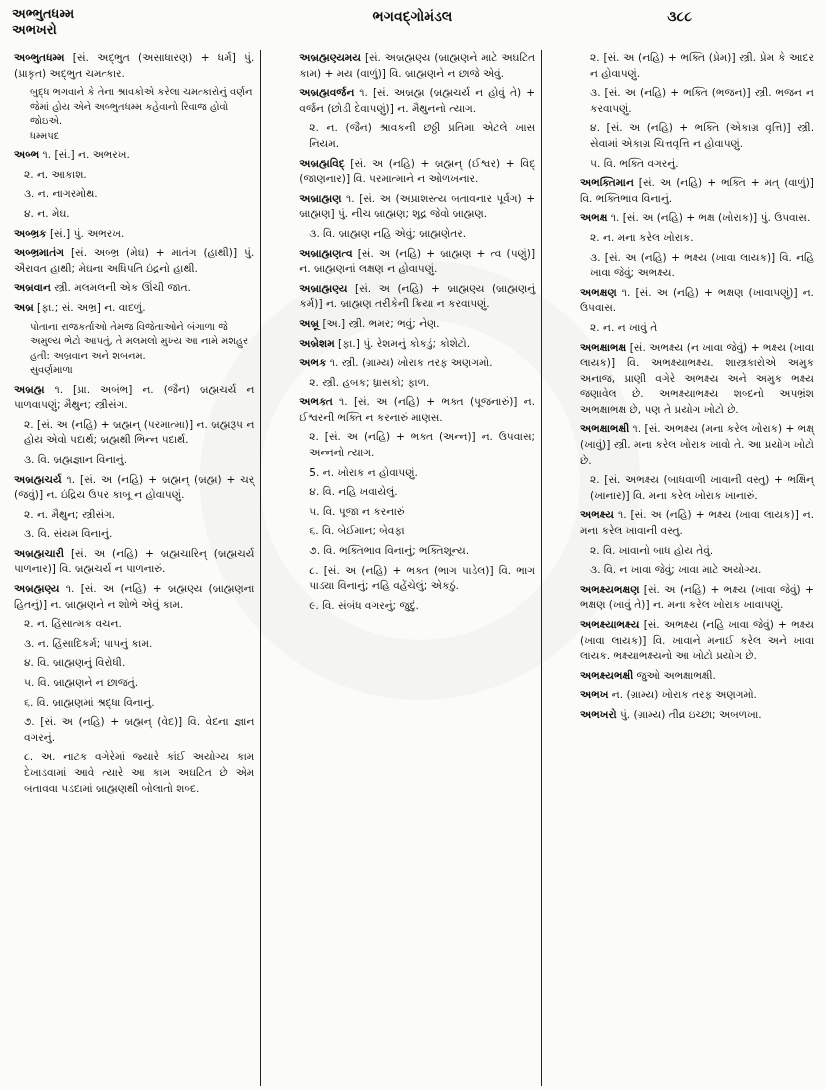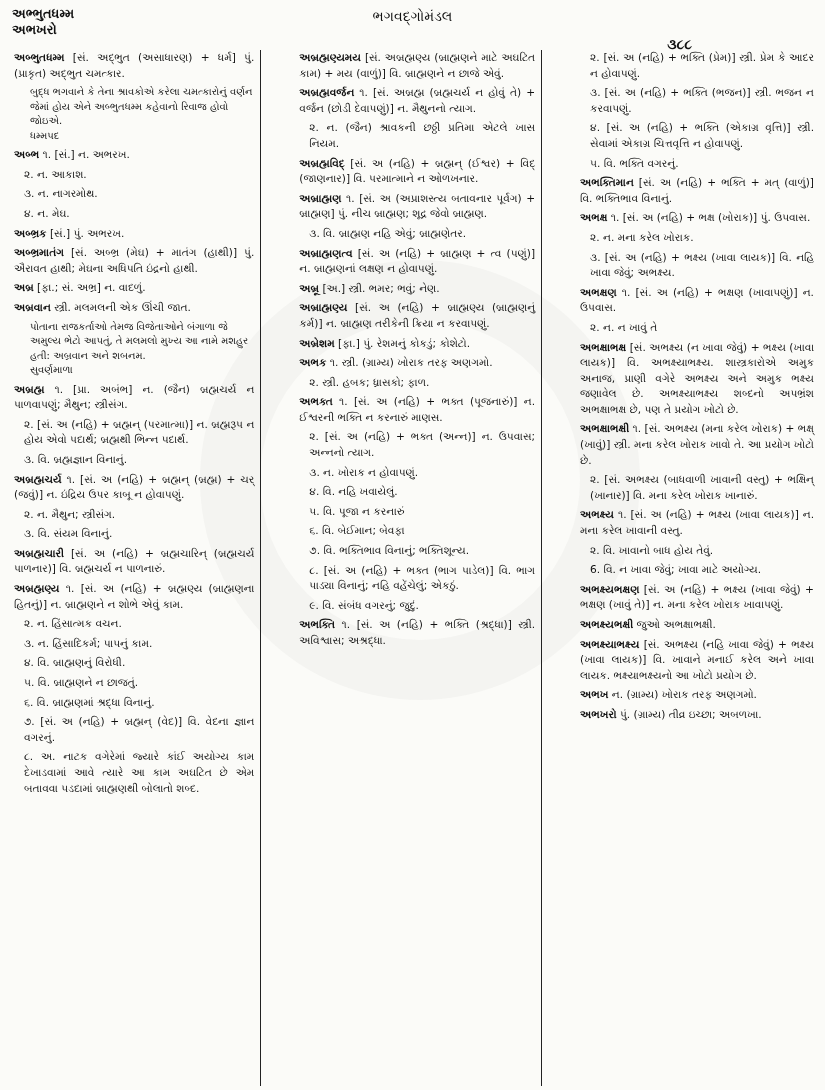--- a/index.html
+++ b/index.html
@@ -11,22 +11,22 @@
   }
   .watermark {
     position: absolute; left: 200px; top: 260px; width: 440px; height: 440px;
     border-radius: 50%; border: 60px solid rgba(200,200,200,0.12);
     box-sizing: border-box; pointer-events: none;
   }
   .header {
     position: absolute; left: 0; top: 0; width: 710px; height: 46px;
   }
   .hdr-left { position: absolute; left: 12px; top: 6px; font-size: 13px; font-weight: bold; line-height: 16px; }
-  .hdr-center { position: absolute; left: 0; width: 825px; top: 8px; text-align: center; font-size: 14px; font-weight: normal; }
-  .hdr-right { position: absolute; right: 18px; top: 8px; font-size: 14px; font-weight: bold; margin-top: 28px; }
+  .hdr-center { position: absolute; left: 0; width: 825px; top: 8px; text-align: center; font-size: 14px; font-weight: bold; }
+  .hdr-right { position: absolute; right: 18px; top: 8px; font-size: 14px; font-weight: bold; }
   .cols {
     position: absolute; top: 50px; left: 8px; width: 812px; height: 1036px;
     display: flex;
     gap: 32px;
   }
   .col {
     box-sizing: border-box; padding: 0 6px; overflow: hidden;
     font-size: 10.6px; line-height: 15.6px;
   }
   .col1 { width: 275px; border-right: 1.5px solid #222; }
@@ -55,22 +55,22 @@
 <div class="cols">
   <div class="col col1" id="col0">
       <div class="entry"><span class="hw">અબ્ભુતધમ્મ</span> <span>[સં. અદ્ભુત (અસાધારણ) + ધર્મ] પું. (પ્રાકૃત) અદ્ભુત ચમત્કાર.</span></div>
       <div class="quote"><span>બુદ્ધ ભગવાને કે તેના શ્રાવકોએ કરેલા ચમત્કારોનું વર્ણન જેમાં હોય એને અબ્ભુતધમ્મ કહેવાનો રિવાજ હોવો જોઇએ.</span><span class="src">ધમ્મપદ</span></div>
       <div class="entry"><span class="hw">અબ્ભ</span> <span>૧. [સં.] ન. અભરખ.</span></div>
       <div class="entry sub">૨. ન. આકાશ.</div>
       <div class="entry sub">૩. ન. નાગરમોથ.</div>
       <div class="entry sub">૪. ન. મેઘ.</div>
       <div class="entry"><span class="hw">અબ્ભ્રક</span> <span>[સં.] પું. અભરખ.</span></div>
       <div class="entry"><span class="hw">અબ્ભ્રમાતંગ</span> <span>[સં. અબ્ભ્ર (મેઘ) + માતંગ (હાથી)] પું. ઐરાવત હાથી; મેઘના અધિપતિ ઇંદ્રનો હાથી.</span></div>
+      <div class="entry"><span class="hw">અબ્રવાન</span> <span>સ્ત્રી. મલમલની એક ઊંચી જાત.</span></div>
       <div class="entry"><span class="hw">અબ્ર</span> <span>[ફા.; સં. અભ્ર] ન. વાદળું.</span></div>
-      <div class="entry"><span class="hw">અબ્રવાન</span> <span>સ્ત્રી. મલમલની એક ઊંચી જાત.</span></div>
       <div class="quote"><span>પોતાના રાજકર્તાઓ તેમજ વિજેતાઓને બંગાળા જે અમુલ્ય ભેટો આપતું, તે મલમલો મુખ્ય આ નામે મશહુર હતી: અબ્રવાન અને શબનમ.</span><span class="src">સુવર્ણમાળા</span></div>
       <div class="entry"><span class="hw">અબ્રહ્મ</span> <span>૧. [પ્રા. અબંભ] ન. (જૈન) બ્રહ્મચર્ય ન પાળવાપણું; મૈથુન; સ્ત્રીસંગ.</span></div>
       <div class="entry sub">૨. [સં. અ (નહિ) + બ્રહ્મન્ (પરમાત્મા)] ન. બ્રહ્મરૂપ ન હોય એવો પદાર્થ; બ્રહ્મથી ભિન્ન પદાર્થ.</div>
       <div class="entry sub">૩. વિ. બ્રહ્મજ્ઞાન વિનાનું.</div>
       <div class="entry"><span class="hw">અબ્રહ્મચર્ય</span> <span>૧. [સં. અ (નહિ) + બ્રહ્મન્ (બ્રહ્મ) + ચર્ (જવું)] ન. ઇંદ્રિય ઉપર કાબૂ ન હોવાપણું.</span></div>
       <div class="entry sub">૨. ન. મૈથુન; સ્ત્રીસંગ.</div>
       <div class="entry sub">૩. વિ. સંયમ વિનાનું.</div>
       <div class="entry"><span class="hw">અબ્રહ્મચારી</span> <span>[સં. અ (નહિ) + બ્રહ્મચારિન્ (બ્રહ્મચર્ય પાળનાર)] વિ. બ્રહ્મચર્ય ન પાળનારું.</span></div>
       <div class="entry"><span class="hw">અબ્રહ્મણ્ય</span> <span>૧. [સં. અ (નહિ) + બ્રહ્મણ્ય (બ્રાહ્મણના હિતનું)] ન. બ્રાહ્મણને ન શોભે એવું કામ.</span></div>
       <div class="entry sub">૨. ન. હિંસાત્મક વચન.</div>
@@ -82,52 +82,51 @@
       <div class="entry sub">૮. અ. નાટક વગેરેમાં જ્યારે કાંઈ અયોગ્ય કામ દેખાડવામાં આવે ત્યારે આ કામ અઘટિત છે એમ બતાવવા પડદામાં બ્રાહ્મણથી બોલાતો શબ્દ.</div>
     </div>
   <div class="col col2" id="col1">
       <div class="entry"><span class="hw">અબ્રહ્મણ્યમય</span> <span>[સં. અબ્રહ્મણ્ય (બ્રાહ્મણને માટે અઘટિત કામ) + મય (વાળું)] વિ. બ્રાહ્મણને ન છાજે એવું.</span></div>
       <div class="entry"><span class="hw">અબ્રહ્મવર્જન</span> <span>૧. [સં. અબ્રહ્મ (બ્રહ્મચર્ય ન હોવું તે) + વર્જન (છોડી દેવાપણું)] ન. મૈથુનનો ત્યાગ.</span></div>
       <div class="entry sub">૨. ન. (જૈન) શ્રાવકની છઠ્ઠી પ્રતિમા એટલે ખાસ નિયમ.</div>
       <div class="entry"><span class="hw">અબ્રહ્મવિદ્</span> <span>[સં. અ (નહિ) + બ્રહ્મન્ (ઈશ્વર) + વિદ્ (જાણનાર)] વિ. પરમાત્માને ન ઓળખનાર.</span></div>
       <div class="entry"><span class="hw">અબ્રાહ્મણ</span> <span>૧. [સં. અ (અપ્રાશસ્ત્ય બતાવનાર પૂર્વગ) + બ્રાહ્મણ] પું. નીચ બ્રાહ્મણ; શૂદ્ર જેવો બ્રાહ્મણ.</span></div>
       <div class="entry sub">૩. વિ. બ્રાહ્મણ નહિ એવું; બ્રાહ્મણેતર.</div>
       <div class="entry"><span class="hw">અબ્રાહ્મણત્વ</span> <span>[સં. અ (નહિ) + બ્રાહ્મણ + ત્વ (પણું)] ન. બ્રાહ્મણનાં લક્ષણ ન હોવાપણું.</span></div>
+      <div class="entry"><span class="hw">અબ્રાહ્મણ્ય</span> <span>[સં. અ (નહિ) + બ્રાહ્મણ્ય (બ્રાહ્મણનું કર્મ)] ન. બ્રાહ્મણ તરીકેની ક્રિયા ન કરવાપણું.</span></div>
       <div class="entry"><span class="hw">અબ્રૂ</span> <span>[અ.] સ્ત્રી. ભમર; ભવું; નેણ.</span></div>
-      <div class="entry"><span class="hw">અબ્રાહ્મણ્ય</span> <span>[સં. અ (નહિ) + બ્રાહ્મણ્ય (બ્રાહ્મણનું કર્મ)] ન. બ્રાહ્મણ તરીકેની ક્રિયા ન કરવાપણું.</span></div>
       <div class="entry"><span class="hw">અબ્રેશમ</span> <span>[ફા.] પું. રેશમનું કોકડું; કોશેટો.</span></div>
       <div class="entry"><span class="hw">અભક</span> <span>૧. સ્ત્રી. (ગ્રામ્ય) ખોરાક તરફ અણગમો.</span></div>
       <div class="entry sub">૨. સ્ત્રી. હબક; ધ્રાસકો; ફાળ.</div>
       <div class="entry"><span class="hw">અભક્ત</span> <span>૧. [સં. અ (નહિ) + ભક્ત (પૂજનારું)] ન. ઈશ્વરની ભક્તિ ન કરનારું માણસ.</span></div>
       <div class="entry sub">૨. [સં. અ (નહિ) + ભક્ત (અન્ન)] ન. ઉપવાસ; અન્નનો ત્યાગ.</div>
-      <div class="entry sub">૩. ન. ખોરાક ન હોવાપણું.</div>
+      <div class="entry sub">5. ન. ખોરાક ન હોવાપણું.</div>
       <div class="entry sub">૪. વિ. નહિ ખવાયેલું.</div>
       <div class="entry sub">૫. વિ. પૂજા ન કરનારું</div>
       <div class="entry sub">૬. વિ. બેઈમાન; બેવફા</div>
       <div class="entry sub">૭. વિ. ભક્તિભાવ વિનાનું; ભક્તિશૂન્ય.</div>
       <div class="entry sub">૮. [સં. અ (નહિ) + ભક્ત (ભાગ પાડેલ)] વિ. ભાગ પાડ્યા વિનાનું; નહિ વહેંચેલું; એકઠું.</div>
       <div class="entry sub">૯. વિ. સંબંધ વગરનું; જુદું.</div>
-      <div class="entry"><span class="hw">અભક્તિ</span> <span>૧. [સં. અ (નહિ) + ભક્તિ (શ્રદ્ધા)] સ્ત્રી. અવિશ્વાસ; અશ્રદ્ધા.</span></div>
     </div>
   <div class="col col3" id="col2">
       <div class="entry sub">૨. [સં. અ (નહિ) + ભક્તિ (પ્રેમ)] સ્ત્રી. પ્રેમ કે આદર ન હોવાપણું.</div>
       <div class="entry sub">૩. [સં. અ (નહિ) + ભક્તિ (ભજન)] સ્ત્રી. ભજન ન કરવાપણું.</div>
       <div class="entry sub">૪. [સં. અ (નહિ) + ભક્તિ (એકાગ્ર વૃત્તિ)] સ્ત્રી. સેવામાં એકાગ્ર ચિત્તવૃત્તિ ન હોવાપણું.</div>
       <div class="entry sub">૫. વિ. ભક્તિ વગરનું.</div>
       <div class="entry"><span class="hw">અભક્તિમાન</span> <span>[સં. અ (નહિ) + ભક્તિ + મત્ (વાળું)] વિ. ભક્તિભાવ વિનાનું.</span></div>
       <div class="entry"><span class="hw">અભક્ષ</span> <span>૧. [સં. અ (નહિ) + ભક્ષ (ખોરાક)] પું. ઉપવાસ.</span></div>
       <div class="entry sub">૨. ન. મના કરેલ ખોરાક.</div>
       <div class="entry sub">૩. [સં. અ (નહિ) + ભક્ષ્ય (ખાવા લાયક)] વિ. નહિ ખાવા જેવું; અભક્ષ્ય.</div>
       <div class="entry"><span class="hw">અભક્ષણ</span> <span>૧. [સં. અ (નહિ) + ભક્ષણ (ખાવાપણું)] ન. ઉપવાસ.</span></div>
       <div class="entry sub">૨. ન. ન ખાવું તે</div>
       <div class="entry"><span class="hw">અભક્ષાભક્ષ</span> <span>[સં. અભક્ષ્ય (ન ખાવા જેવું) + ભક્ષ્ય (ખાવા લાયક)] વિ. અભક્ષ્યાભક્ષ્ય. શાસ્ત્રકારોએ અમુક અનાજ, પ્રાણી વગેરે અભક્ષ્ય અને અમુક ભક્ષ્ય જણાવેલ છે. અભક્ષ્યાભક્ષ્ય શબ્દનો અપભ્રંશ અભક્ષાભક્ષ છે, પણ તે પ્રયોગ ખોટો છે.</span></div>
       <div class="entry"><span class="hw">અભક્ષાભક્ષી</span> <span>૧. [સં. અભક્ષ્ય (મના કરેલ ખોરાક) + ભક્ષ્ (ખાવું)] સ્ત્રી. મના કરેલ ખોરાક ખાવો તે. આ પ્રયોગ ખોટો છે.</span></div>
       <div class="entry sub">૨. [સં. અભક્ષ્ય (બાધવાળી ખાવાની વસ્તુ) + ભક્ષિન્ (ખાનાર)] વિ. મના કરેલ ખોરાક ખાનારું.</div>
       <div class="entry"><span class="hw">અભક્ષ્ય</span> <span>૧. [સં. અ (નહિ) + ભક્ષ્ય (ખાવા લાયક)] ન. મના કરેલ ખાવાની વસ્તુ.</span></div>
       <div class="entry sub">૨. વિ. ખાવાનો બાધ હોય તેવું.</div>
-      <div class="entry sub">6. વિ. ન ખાવા જેવું; ખાવા માટે અયોગ્ય.</div>
+      <div class="entry sub">૩. વિ. ન ખાવા જેવું; ખાવા માટે અયોગ્ય.</div>
       <div class="entry"><span class="hw">અભક્ષ્યભક્ષણ</span> <span>[સં. અ (નહિ) + ભક્ષ્ય (ખાવા જેવું) + ભક્ષણ (ખાવું તે)] ન. મના કરેલ ખોરાક ખાવાપણું.</span></div>
+      <div class="entry"><span class="hw">અભક્ષ્યાભક્ષ્ય</span> <span>[સં. અભક્ષ્ય (નહિ ખાવા જેવું) + ભક્ષ્ય (ખાવા લાયક)] વિ. ખાવાને મનાઈ કરેલ અને ખાવા લાયક. ભક્ષ્યાભક્ષ્યનો આ ખોટો પ્રયોગ છે.</span></div>
       <div class="entry"><span class="hw">અભક્ષ્યભક્ષી</span> <span>જુઓ અભક્ષાભક્ષી.</span></div>
-      <div class="entry"><span class="hw">અભક્ષ્યાભક્ષ્ય</span> <span>[સં. અભક્ષ્ય (નહિ ખાવા જેવું) + ભક્ષ્ય (ખાવા લાયક)] વિ. ખાવાને મનાઈ કરેલ અને ખાવા લાયક. ભક્ષ્યાભક્ષ્યનો આ ખોટો પ્રયોગ છે.</span></div>
       <div class="entry"><span class="hw">અભખ</span> <span>ન. (ગ્રામ્ય) ખોરાક તરફ અણગમો.</span></div>
       <div class="entry"><span class="hw">અભખરો</span> <span>પું. (ગ્રામ્ય) તીવ્ર ઇચ્છા; અબળખા.</span></div>
     </div>
 </div>
 
 </body></html>

